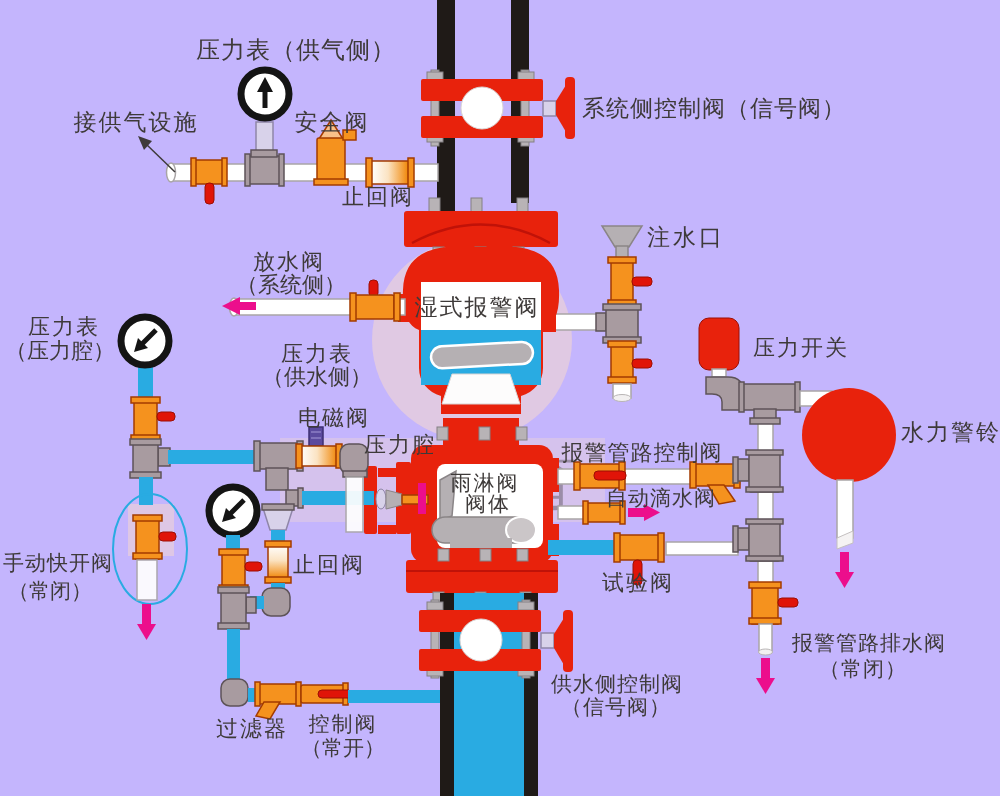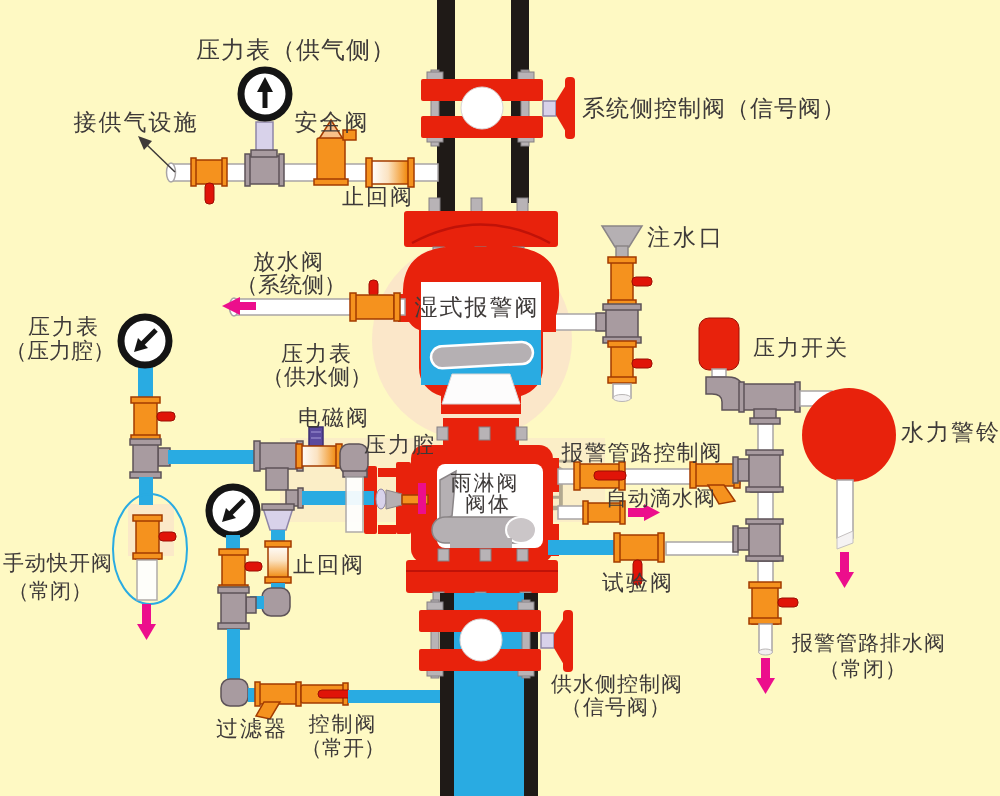--- a/index.html
+++ b/index.html
@@ -1,16 +1,16 @@
 <!DOCTYPE html>
 <html><head>
 <meta charset="utf-8">
 <style>
   html,body{margin:0;padding:0;background:#fff;}
-  .stage{position:relative;width:1000px;height:796px;background:#fef9c3;overflow:hidden;
+  .stage{position:relative;width:1000px;height:796px;background:#c4b5fd;overflow:hidden;
          font-family:"Liberation Serif", "DejaVu Serif", serif;}
   svg{position:absolute;left:0;top:0;}
   text{font-family:"Liberation Serif","DejaVu Serif",serif;fill:#3e3a39;}
   .pipe-w{fill:#ffffff;stroke:#a9a5a6;stroke-width:1.5;}
   .fit{fill:#a89ba0;stroke:#5d5358;stroke-width:1.5;}
   .ov{fill:#f5921e;stroke:#a33b00;stroke-width:1.5;}
   .red{fill:#e8220c;}
   .hdl{fill:#e01408;stroke:#9c0f05;stroke-width:1;}
   .blue{fill:#29abe2;}
   .blk{fill:#1f1a17;}

